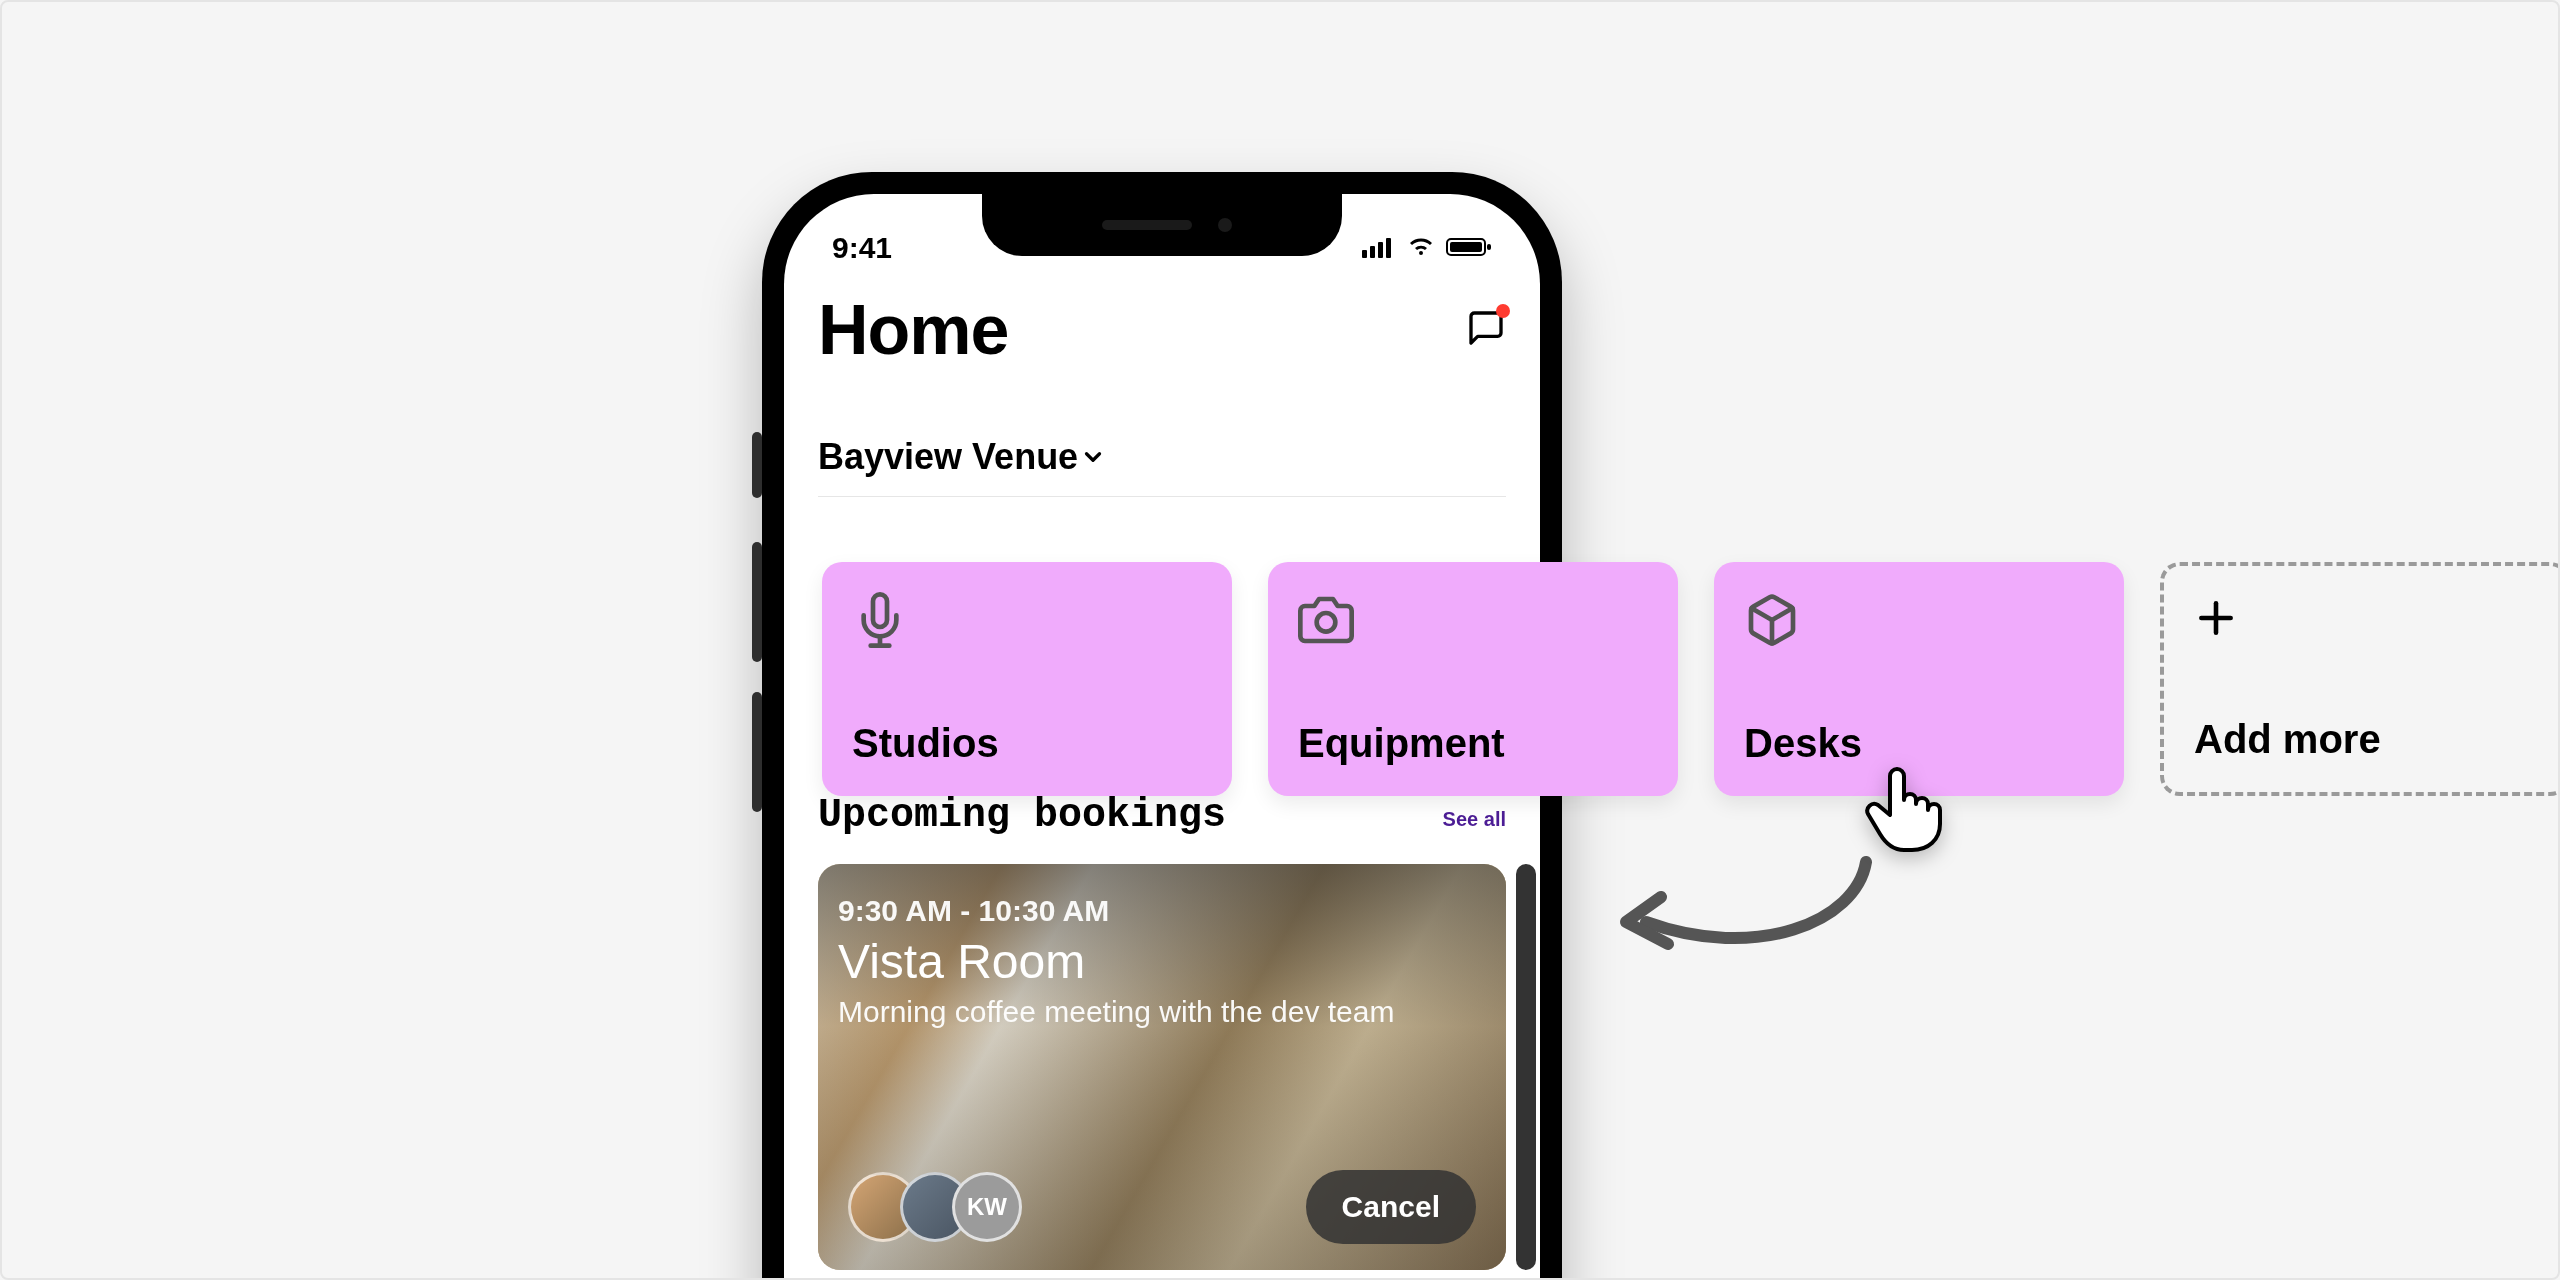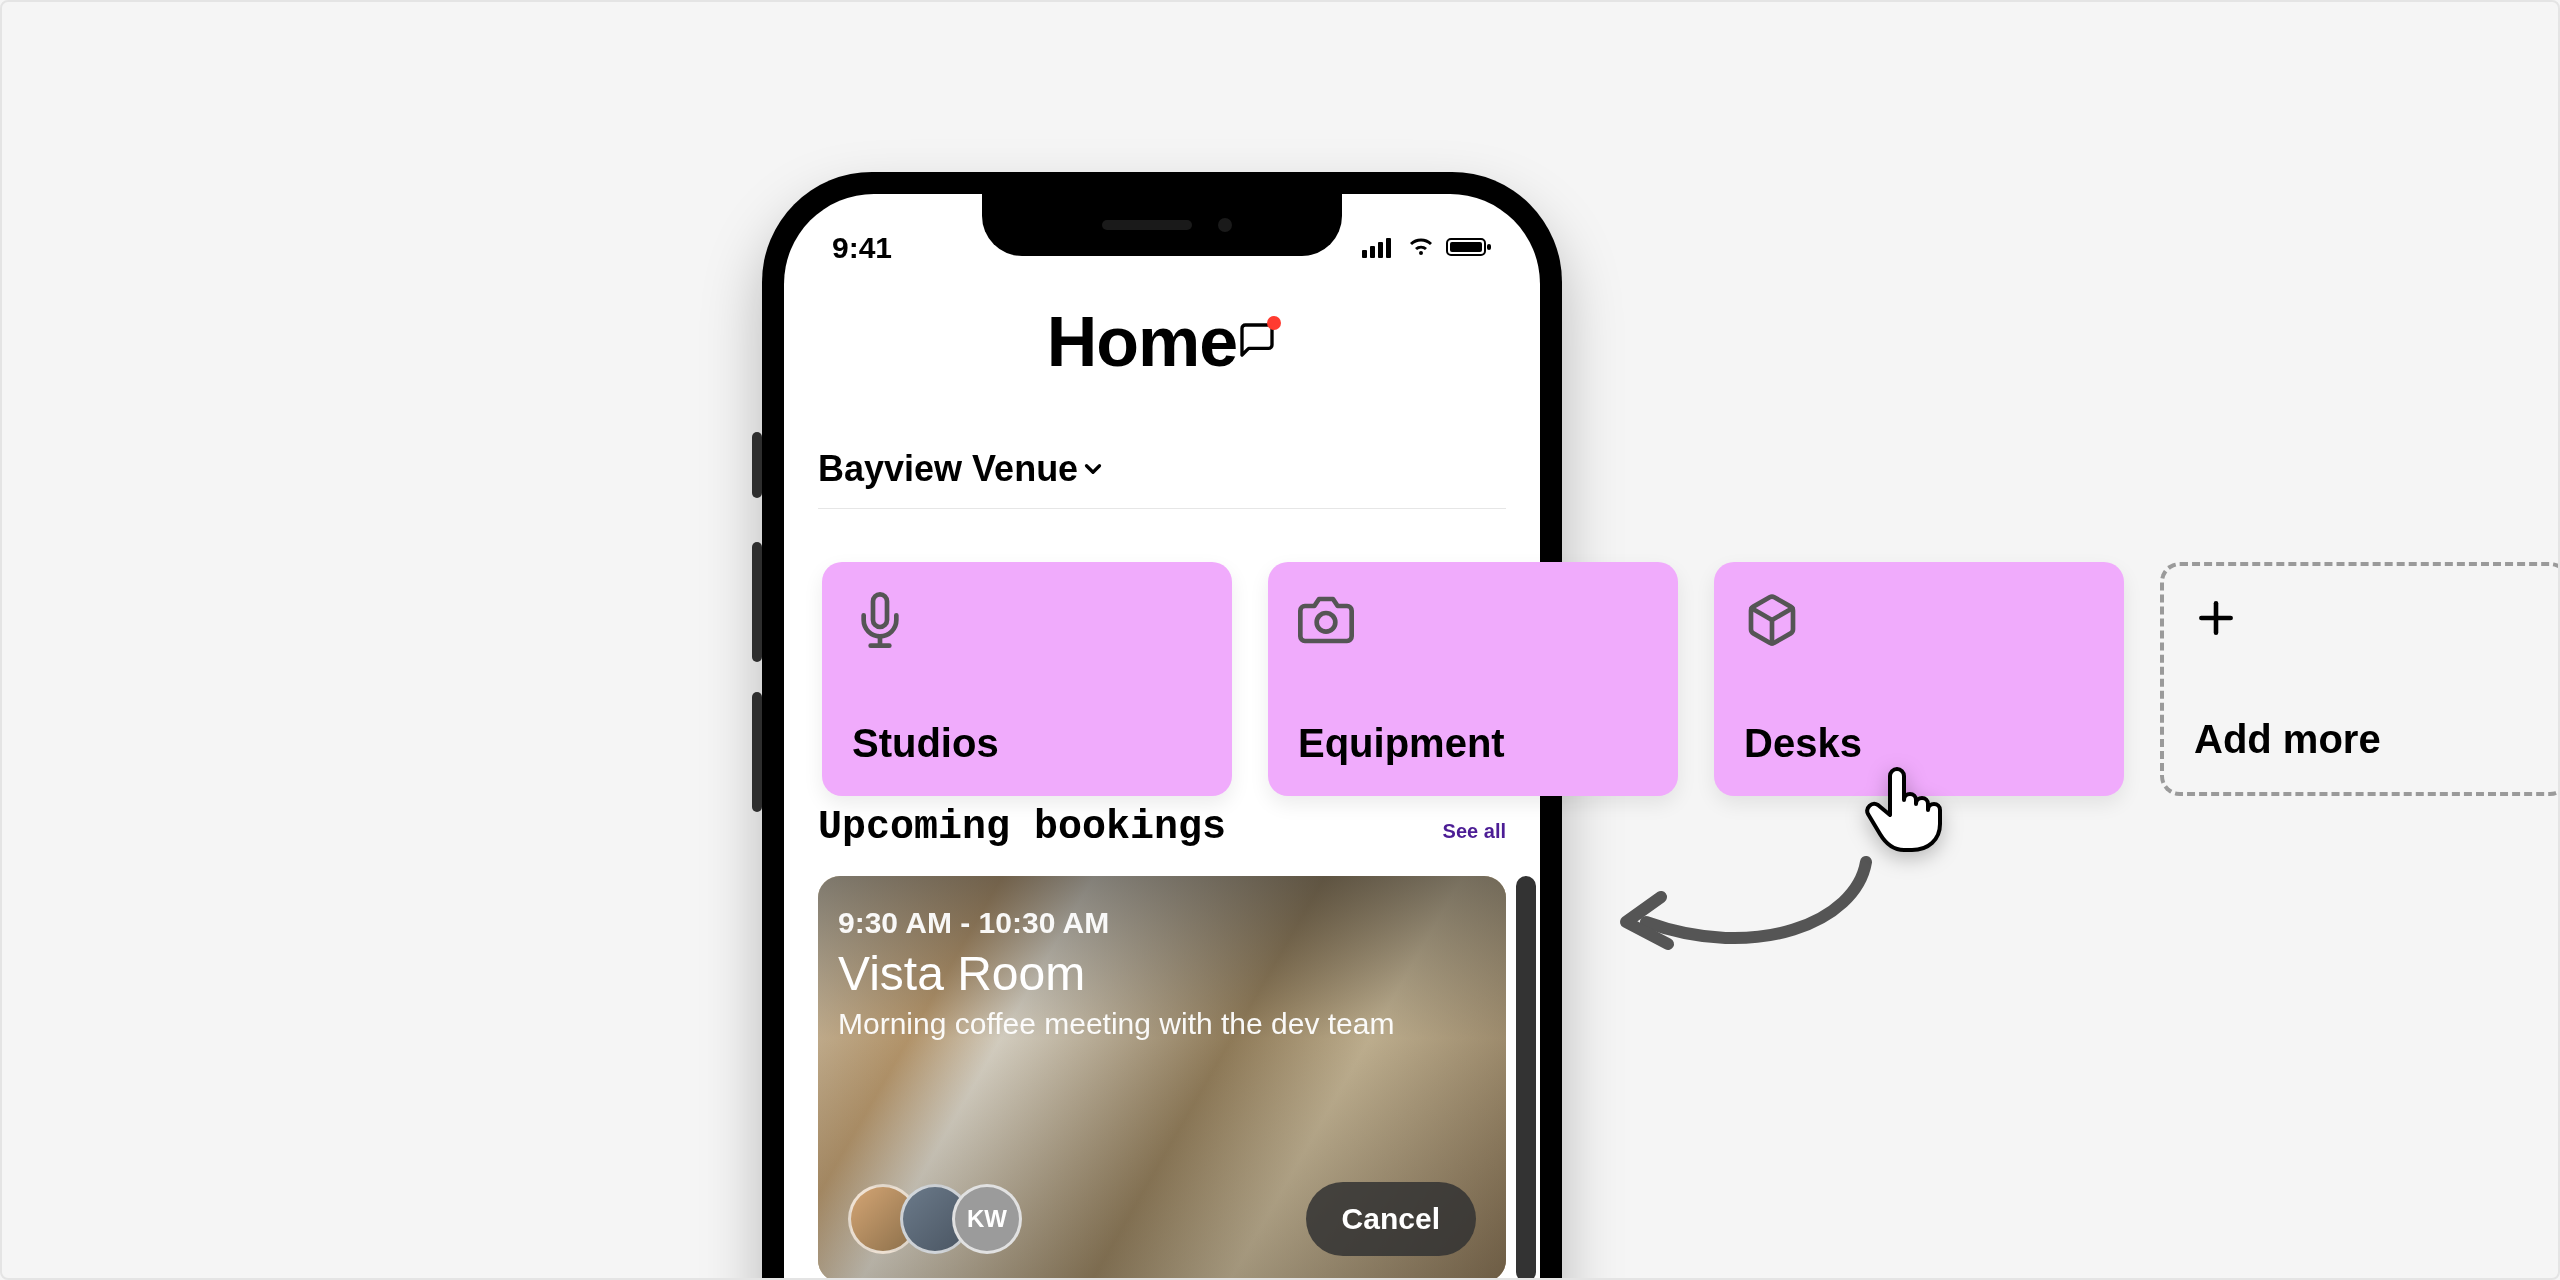--- a/index.html
+++ b/index.html
@@ -69,23 +69,23 @@
     padding: 28px 48px 0 48px;
     height: 80px;
     font-size: 30px;
     font-weight: 600;
   }
   .status-right { display:flex; gap:10px; align-items:center; }
 
   .content { padding: 0 34px; }
   .header-row {
     display: flex;
-    justify-content: center;
+    justify-content: space-between;
     align-items: center;
-    margin-top: 28px;
+    margin-top: 16px;
   }
   .page-title { font-size: 70px; font-weight: 800; letter-spacing: -1px; }
   .chat-icon-wrap { position: relative; }
   .chat-dot { position:absolute; top:-4px; right:-4px; width:14px; height:14px; background:#ff3b30; border-radius:50%; }
 
   .venue-row {
     display: flex;
     align-items: center;
     gap: 2px;
     margin-top: 66px;

